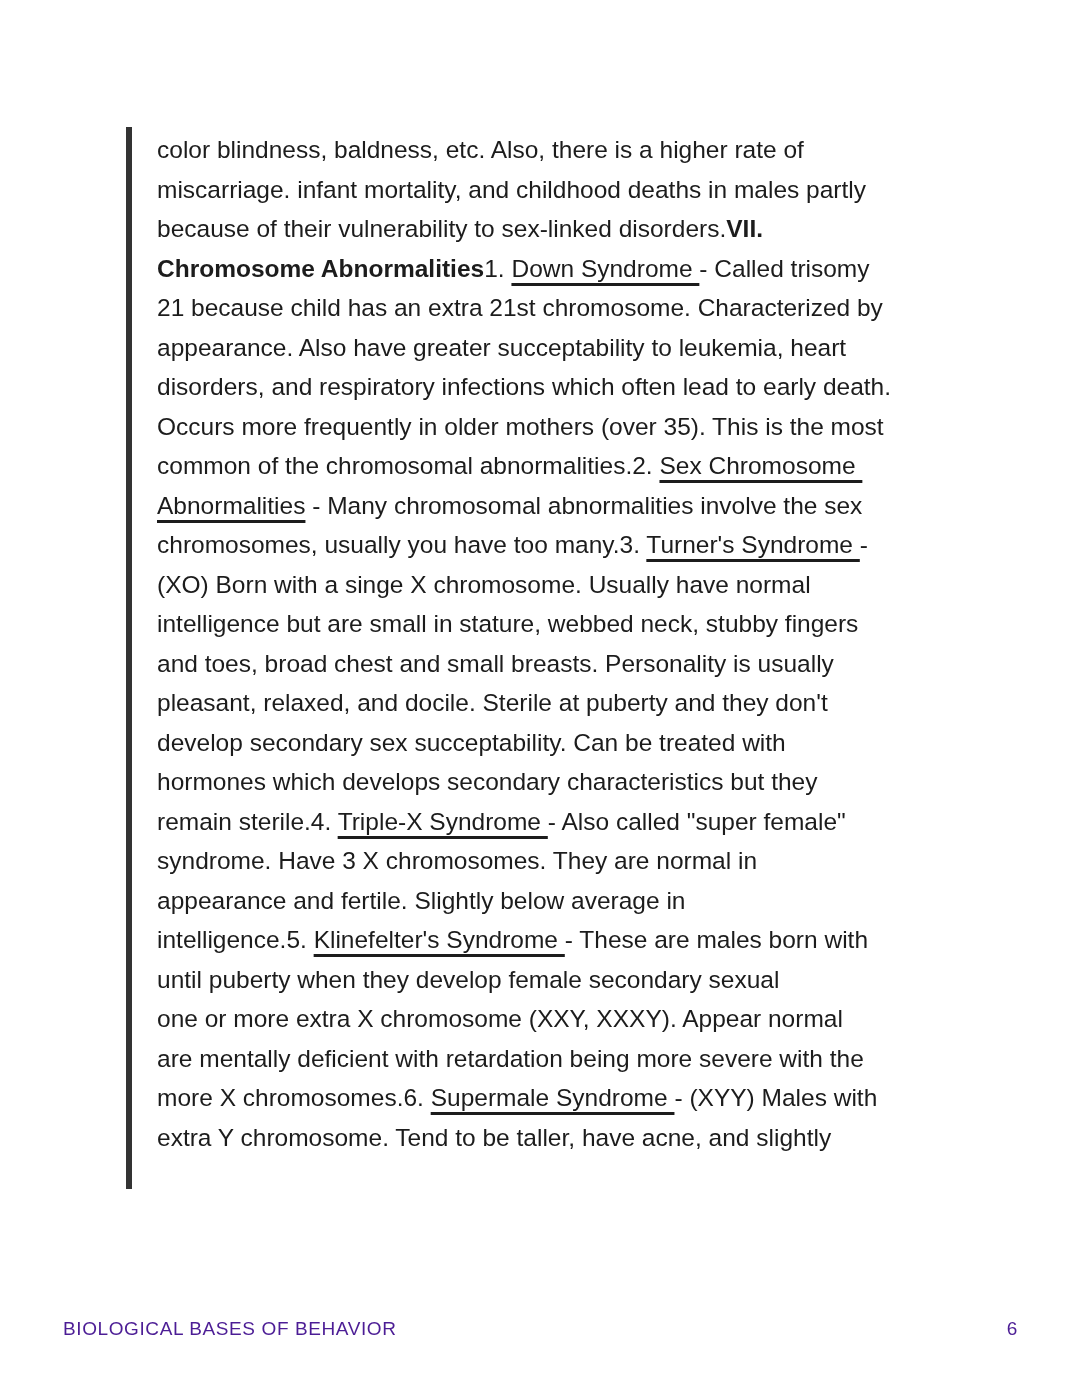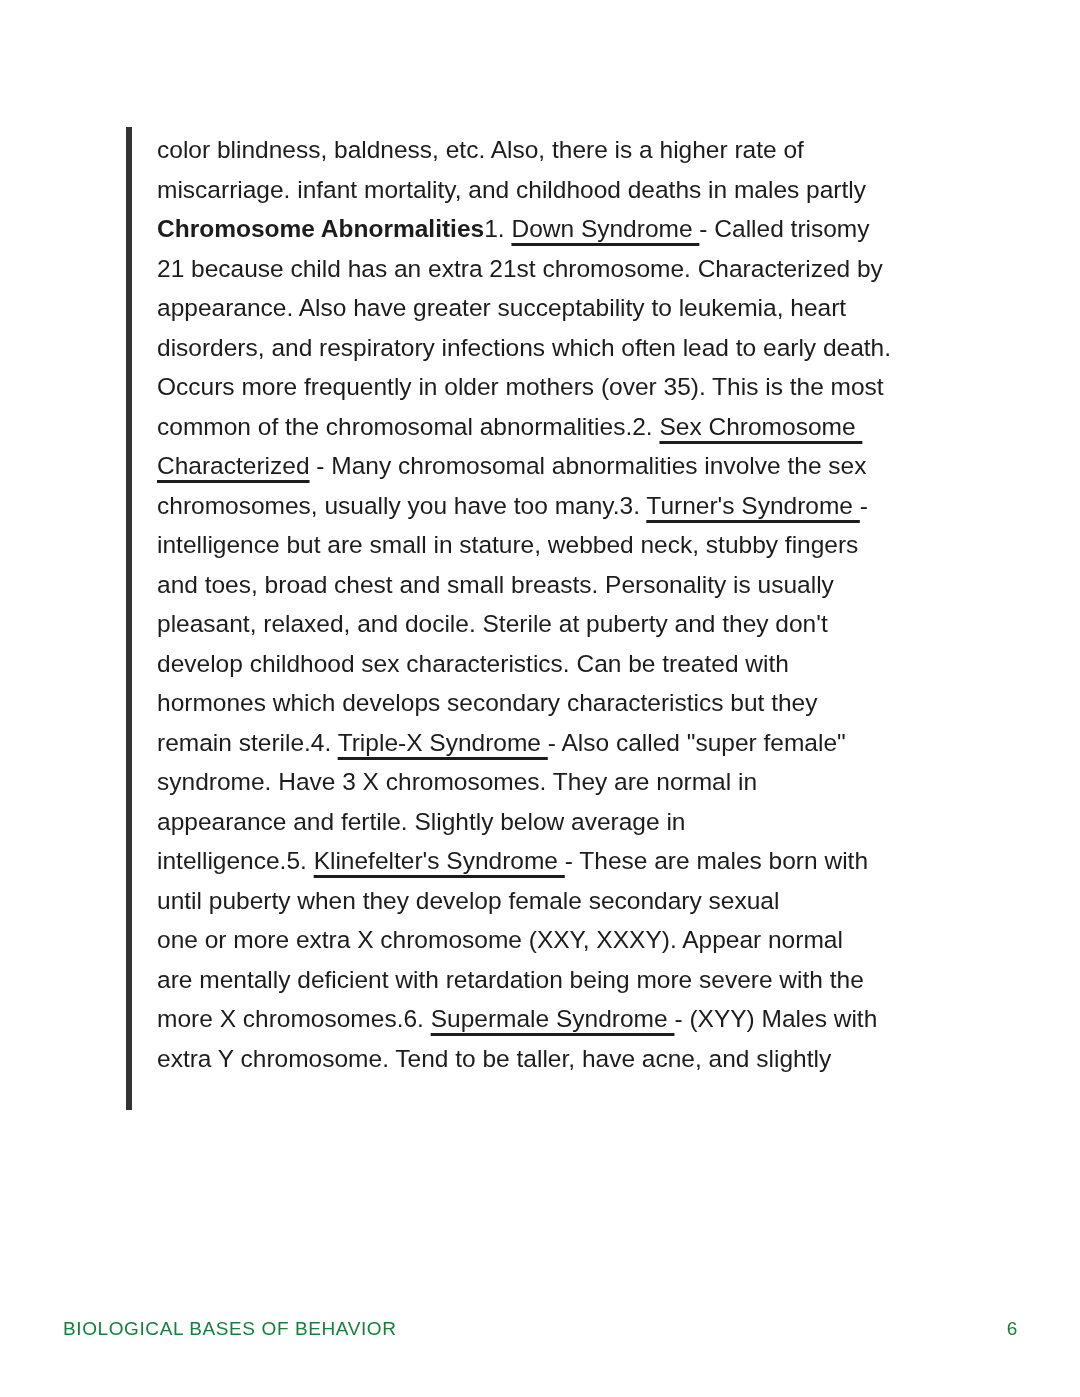--- a/index.html
+++ b/index.html
@@ -46,45 +46,47 @@
   .footer {
     position: absolute;
     left: 63px;
     right: 62px;
     top: 1318px;
     display: flex;
     justify-content: space-between;
     align-items: baseline;
     font-size: 19px;
     letter-spacing: 0.6px;
-    color: #15803d;
+    color: #4c1d95;
     gap: 40px;
   }
 </style>
 </head>
 <body>
 
 <div class="page">
 
   <blockquote class="quote">
     <div>
         <div class="line"><span>color blindness, baldness, etc. Also, there is a higher rate of</span></div>
         <div class="line"><span>miscarriage. infant mortality, and childhood deaths in males partly</span></div>
+        <div class="line"><span>because of their vulnerability to sex-linked disorders.</span><span class="bold">VII.</span></div>
         <div class="line"><span class="bold">Chromosome Abnormalities</span><span>1. </span><span class="underline">Down Syndrome </span><span>- Called trisomy</span></div>
         <div class="line"><span>21 because child has an extra 21st chromosome. Characterized by</span></div>
         <div class="line"><span>appearance. Also have greater succeptability to leukemia, heart</span></div>
         <div class="line"><span>disorders, and respiratory infections which often lead to early death.</span></div>
         <div class="line"><span>Occurs more frequently in older mothers (over 35). This is the most</span></div>
         <div class="line"><span>common of the chromosomal abnormalities.2. </span><span class="underline">Sex Chromosome </span></div>
-        <div class="line"><span class="underline">Characterized</span><span> - Many chromosomal abnormalities involve the sex</span></div>
+        <div class="line"><span class="underline">Abnormalities</span><span> - Many chromosomal abnormalities involve the sex</span></div>
         <div class="line"><span>chromosomes, usually you have too many.3. </span><span class="underline">Turner's Syndrome </span><span>-</span></div>
+        <div class="line"><span>(XO) Born with a singe X chromosome. Usually have normal</span></div>
         <div class="line"><span>intelligence but are small in stature, webbed neck, stubby fingers</span></div>
         <div class="line"><span>and toes, broad chest and small breasts. Personality is usually</span></div>
         <div class="line"><span>pleasant, relaxed, and docile. Sterile at puberty and they don't</span></div>
-        <div class="line"><span>develop childhood sex characteristics. Can be treated with</span></div>
+        <div class="line"><span>develop secondary sex succeptability. Can be treated with</span></div>
         <div class="line"><span>hormones which develops secondary characteristics but they</span></div>
         <div class="line"><span>remain sterile.4. </span><span class="underline">Triple-X Syndrome </span><span>- Also called "super female"</span></div>
         <div class="line"><span>syndrome. Have 3 X chromosomes. They are normal in</span></div>
         <div class="line"><span>appearance and fertile. Slightly below average in</span></div>
         <div class="line"><span>intelligence.5. </span><span class="underline">Klinefelter's Syndrome </span><span>- These are males born with</span></div>
         <div class="line"><span>until puberty when they develop female secondary sexual</span></div>
         <div class="line"><span>one or more extra X chromosome (XXY, XXXY). Appear normal</span></div>
         <div class="line"><span>are mentally deficient with retardation being more severe with the</span></div>
         <div class="line"><span>more X chromosomes.6. </span><span class="underline">Supermale Syndrome </span><span>- (XYY) Males with</span></div>
         <div class="line"><span>extra Y chromosome. Tend to be taller, have acne, and slightly</span></div>

